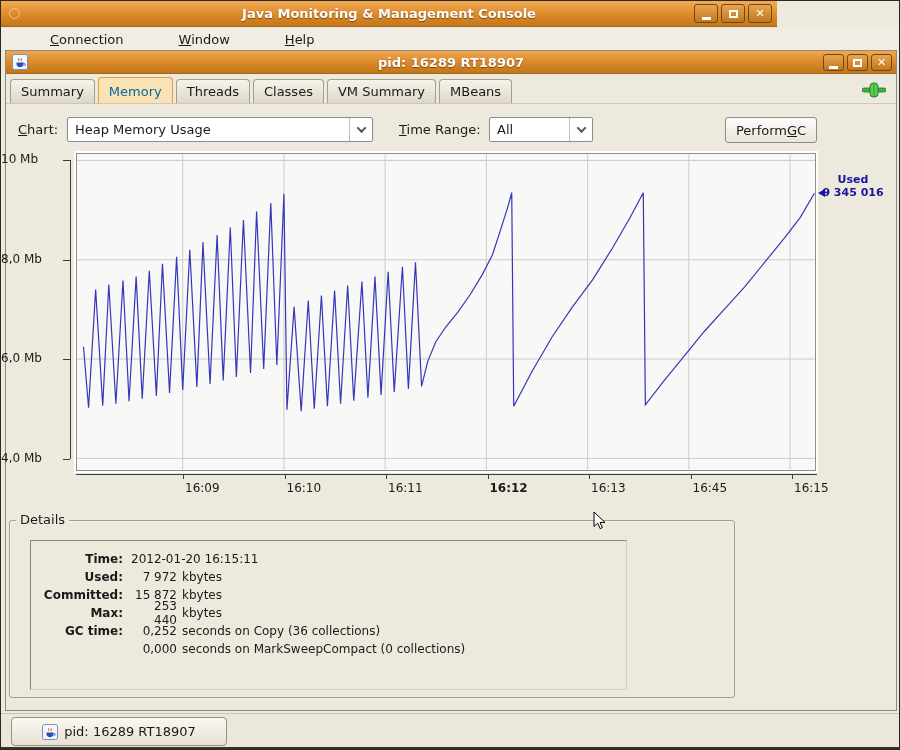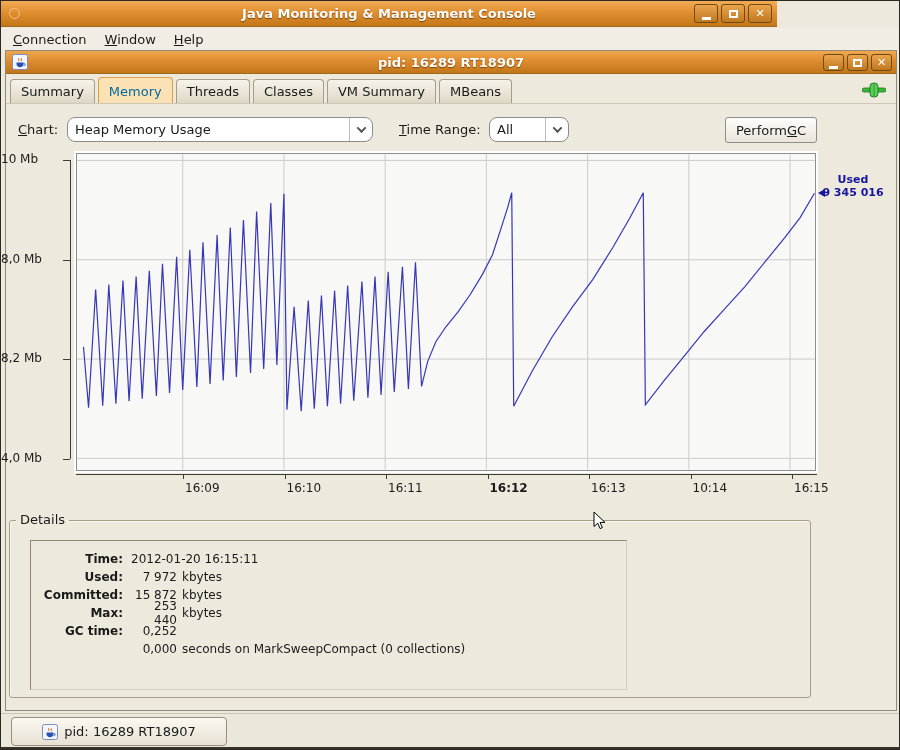--- a/index.html
+++ b/index.html
@@ -17,21 +17,21 @@
     color:#fff;font-weight:bold;font-size:13px;text-shadow:0 1px 1px rgba(70,35,0,.65);}
   .win-btns{position:absolute;right:5px;top:3px;display:flex;gap:3px;}
   .win-btn{width:24px;height:19px;border-radius:3px;border:1px solid #6e4a12;
     background:linear-gradient(#eaa54e,#c07820);display:flex;align-items:center;justify-content:center;
     color:#fff;font-size:11px;font-weight:bold;cursor:default;}
   .glyph-min{width:9px;height:3px;background:#fff;margin-top:9px;}
   .glyph-max{width:9px;height:8px;border:2px solid #fff;}
   
   #menubar{position:absolute;left:0;top:27px;width:900px;height:22px;background:#f1ece4;
     display:flex;align-items:center;padding-left:10px;gap:14px;font-size:13px;}
-  .menu-item{padding:0 2px;}
+  .menu-item{padding:0 2px;margin-left:37px;}
 
   
   #iframe{position:absolute;left:4px;top:49px;width:892px;height:661px;
     border:1px solid #8f897b;background:#eee9dd;}
   #frame-titlebar{position:absolute;left:0;top:0;right:0;height:23px;
     background:linear-gradient(#f0a851,#dd8c2e 45%,#c2761a);border-bottom:1px solid #9c6a1a;}
   #frame-title{position:absolute;left:0;right:0;top:0;height:23px;line-height:23px;text-align:center;
     color:#fff;font-weight:bold;font-size:13px;text-shadow:0 1px 1px rgba(70,35,0,.6);}
   #frame-icon{position:absolute;left:6px;top:3px;width:16px;height:16px;}
   #frame-titlebar .win-btn{width:21px;height:17px;}
@@ -43,23 +43,23 @@
   .tab{margin-right:3px;padding:4px 10px 4px 10px;border:1px solid #a59d8b;border-bottom:none;
     border-radius:4px 4px 0 0;background:linear-gradient(#f7f3ea,#ddd7c6);font-size:13px;cursor:default;}
   .tab.selected{background:#fbe2b4;border-color:#df9f3e;color:#0369a1;padding-top:6px;}
   #plug-icon{position:absolute;right:10px;top:7px;}
 
   
   .ctl-label{position:absolute;font-size:13px;}
   #lbl-chart{left:17px;top:121px;}
   #lbl-range{left:398px;top:121px;}
   .combo{position:absolute;top:116px;height:25px;background:#fff;border:1px solid #8c8c8c;
-    border-radius:8px;display:flex;align-items:center;}
+    border-radius:2px;display:flex;align-items:center;}
   #combo-chart{left:66px;width:306px;}
-  #combo-range{left:488px;width:80px;align-items:center;}
+  #combo-range{left:488px;width:104px;align-items:center;}
   .combo-text{flex:1;padding:0 7px;font-size:13px;white-space:nowrap;overflow:hidden;}
   .combo-arrow{width:23px;height:100%;border-left:1px solid #bdbdbd;display:flex;align-items:center;justify-content:center;}
   .chev{width:7px;height:7px;border-right:2px solid #555;border-bottom:2px solid #555;
     transform:rotate(45deg) translate(-1px,-1px);}
   #btn-gc{position:absolute;left:724px;top:116px;width:92px;height:26px;border:1px solid #8c8c8c;
     border-radius:3px;background:linear-gradient(#fefdfb,#eae5da);display:flex;align-items:center;
     justify-content:center;font-size:13px;cursor:default;}
 
   
   #chart-region{position:absolute;left:0;top:150px;width:900px;height:346px;}
@@ -71,21 +71,21 @@
   #y-axis-line{position:absolute;left:69px;top:9px;width:1px;height:299px;background:#3b3b3b;}
   #x-axis-line{position:absolute;left:75px;top:323px;width:741px;height:1px;background:#3b3b3b;}
   .x-tick{position:absolute;top:323px;width:1px;height:5px;background:#3b3b3b;}
   .x-label{position:absolute;top:330px;font-size:12px;}
   #used-annotation{position:absolute;left:814px;top:22px;width:76px;text-align:center;
     color:#15159e;font-size:11px;font-weight:bold;line-height:13px;}
   #used-marker{position:absolute;left:817px;top:38px;width:0;height:0;
     border-top:4px solid transparent;border-bottom:4px solid transparent;border-right:7px solid #15159e;}
 
   
-  #details-box{position:absolute;left:8px;top:519px;width:802px;height:178px;
+  #details-box{position:absolute;left:8px;top:519px;width:726px;height:178px;
     border:1px solid #a79d87;border-radius:3px;box-shadow:inset 1px 1px 0 #f8f5ec;}
   #details-legend{position:absolute;left:6px;top:-9px;padding:0 4px;background:#eee9dd;font-size:13px;}
   #details-inner{position:absolute;left:20px;top:19px;width:597px;height:150px;
     border:1px solid;border-color:#8f8672 #d5cebd #d5cebd #8f8672;padding:9px 0 0 6px;}
   .d-row{display:flex;height:18px;align-items:center;font-size:12px;}
   .d-label{width:86px;text-align:right;font-weight:bold;}
   .d-num{width:48px;text-align:right;margin-left:6px;}
   .d-unit{margin-left:5px;}
   .d-value{margin-left:8px;}
 
@@ -202,36 +202,36 @@
     <div id="x-axis-line"></div>
     <div id="used-annotation">
       <div>Used</div>
       <div>9 345 016</div>
     </div>
     <div id="used-marker"></div>
   <div class="y-label" style="top: 1px;">10 Mb</div>
       <div class="y-tick" style="top: 9px;"></div>
       <div class="y-label" style="top: 100.6px;">8,0 Mb</div>
       <div class="y-tick" style="top: 108.6px;"></div>
-      <div class="y-label" style="top: 200.2px;">8,2 Mb</div>
+      <div class="y-label" style="top: 200.2px;">6,0 Mb</div>
       <div class="y-tick" style="top: 208.2px;"></div>
       <div class="y-label" style="top: 299.8px;">4,0 Mb</div>
       <div class="y-tick" style="top: 307.8px;"></div>
       <div class="x-tick" style="left: 182px;"></div>
       <div class="x-label" style="left: 184px;">16:09</div>
       <div class="x-tick" style="left: 283.5px;"></div>
       <div class="x-label" style="left: 285.5px;">16:10</div>
       <div class="x-tick" style="left: 385px;"></div>
       <div class="x-label" style="left: 387px;">16:11</div>
       <div class="x-tick" style="left: 486.5px;"></div>
       <div class="x-label" style="left: 488.5px; font-weight: bold;">16:12</div>
       <div class="x-tick" style="left: 588px;"></div>
       <div class="x-label" style="left: 590px;">16:13</div>
       <div class="x-tick" style="left: 689.5px;"></div>
-      <div class="x-label" style="left: 691.5px;">10:14</div>
+      <div class="x-label" style="left: 691.5px;">16:45</div>
       <div class="x-tick" style="left: 791px;"></div>
       <div class="x-label" style="left: 793px;">16:15</div>
     </div>
 
   <div id="details-box">
     <span id="details-legend">Details</span>
     <div id="details-inner">
       <div class="d-row">
         <span class="d-label">Time:</span>
         <span class="d-value">2012-01-20 16:15:11</span>
@@ -247,20 +247,21 @@
         <span class="d-unit">kbytes</span>
       </div>
       <div class="d-row">
         <span class="d-label">Max:</span>
         <span class="d-num">253 440</span>
         <span class="d-unit">kbytes</span>
       </div>
       <div class="d-row">
         <span class="d-label">GC time:</span>
         <span class="d-num">0,252</span>
+        <span class="d-unit">seconds on Copy (36 collections)</span>
       </div>
       <div class="d-row">
         <span class="d-label"></span>
         <span class="d-num">0,000</span>
         <span class="d-unit">seconds on MarkSweepCompact (0 collections)</span>
       </div>
     </div>
 
   </div>
 

